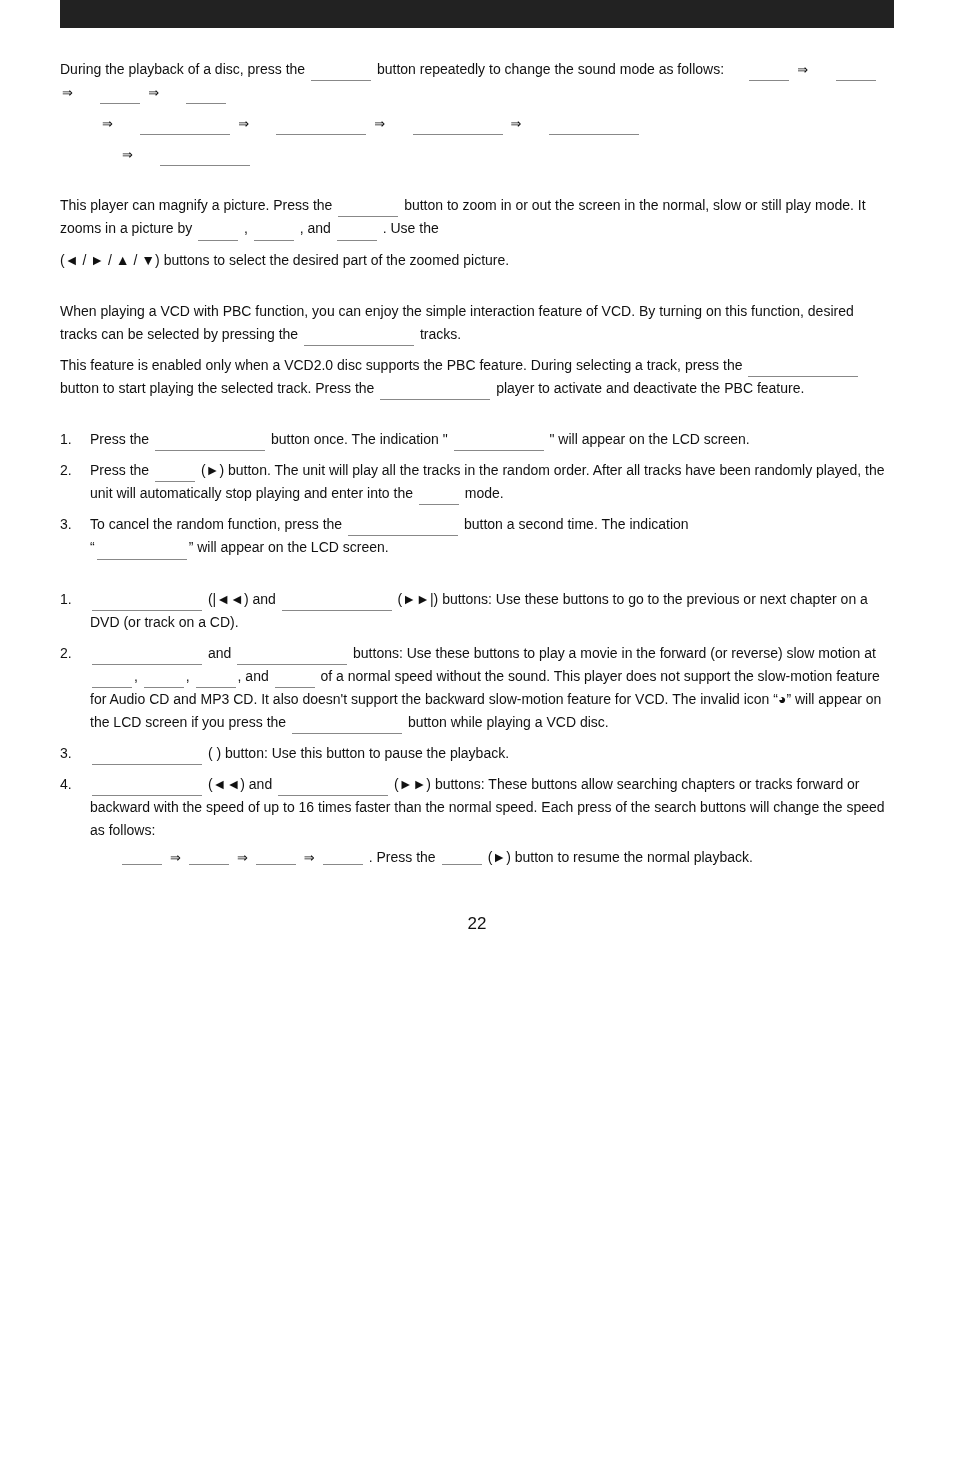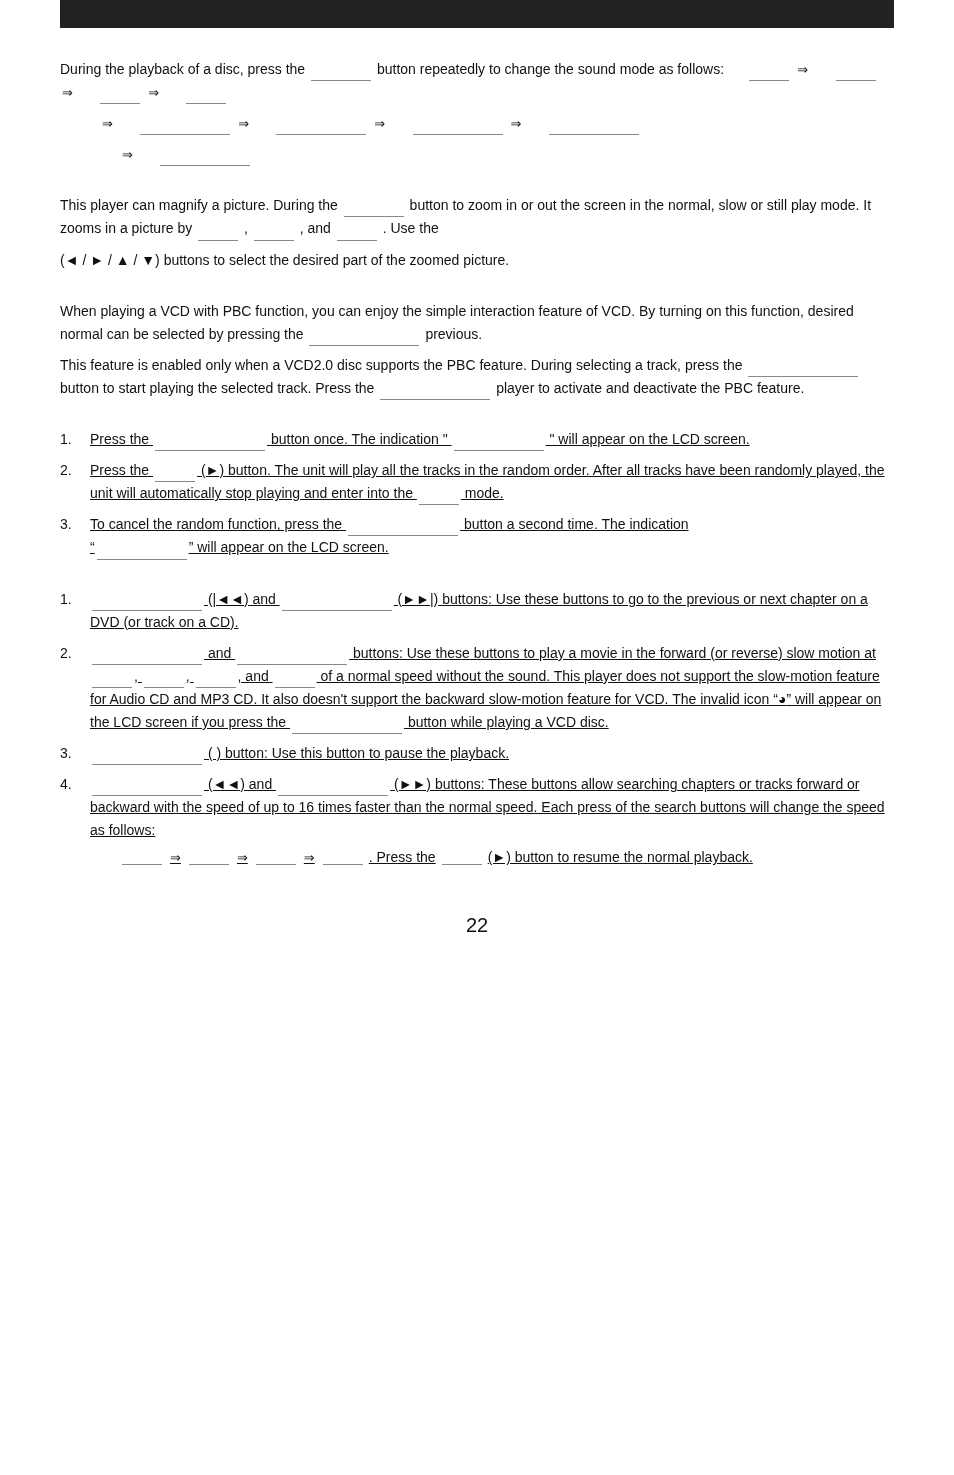--- a/index.html
+++ b/index.html
@@ -89,27 +89,26 @@
       line-height: 1.65;
     }
 
     ol li .num {
       min-width: 30px;
       font-weight: normal;
     }
 
     ol li .content {
       flex: 1;
-      text-decoration: underline;
     }
 
     .page-number {
       text-align: center;
       margin-top: 40px;
-      font-size: 20px;
+      font-size: 17px;
     }
 
     .arrows-row {
       display: flex;
       align-items: center;
       gap: 4px;
       margin: 4px 0 4px 30px;
     }
   </style>
 </head>
@@ -152,40 +151,40 @@
     </p>
     <p style="margin-left: 60px;">
       <span class="arrow">⇒</span>
       &nbsp;&nbsp;&nbsp;&nbsp;
       <span class="inline-blank-lg"></span>
     </p>
   </div>
 
   <div class="section">
     <p>
-      <span>This player can magnify a picture. During the</span>
+      <span>This player can magnify a picture. Press the</span>
       <span class="inline-blank"></span>
       <span>button to zoom in or out the screen in the normal, slow or still play mode. It zooms in a picture by</span>
       <span class="inline-blank-sm"></span>
       <span>,</span>
       <span class="inline-blank-sm"></span>
       <span>, and</span>
       <span class="inline-blank-sm"></span>
       <span>. Use the</span>
     </p>
     <p>
       <span>(◄ / ► / ▲ / ▼) buttons to select the desired part of the zoomed picture.</span>
     </p>
   </div>
 
   <div class="section">
     <p>
-      <span>When playing a VCD with PBC function, you can enjoy the simple interaction feature of VCD. By turning on this function, desired normal can be selected by pressing the</span>
+      <span>When playing a VCD with PBC function, you can enjoy the simple interaction feature of VCD. By turning on this function, desired tracks can be selected by pressing the</span>
       <span class="inline-blank-xl"></span>
-      <span>previous.</span>
+      <span>tracks.</span>
     </p>
     <p>
       <span>This feature is enabled only when a VCD2.0 disc supports the PBC feature. During selecting a track, press the</span>
       <span class="inline-blank-xl"></span>
       <span>button to start playing the selected track. Press the</span>
       <span class="inline-blank-xl"></span>
       <span>player to activate and deactivate the PBC feature.</span>
     </p>
   </div>
 

